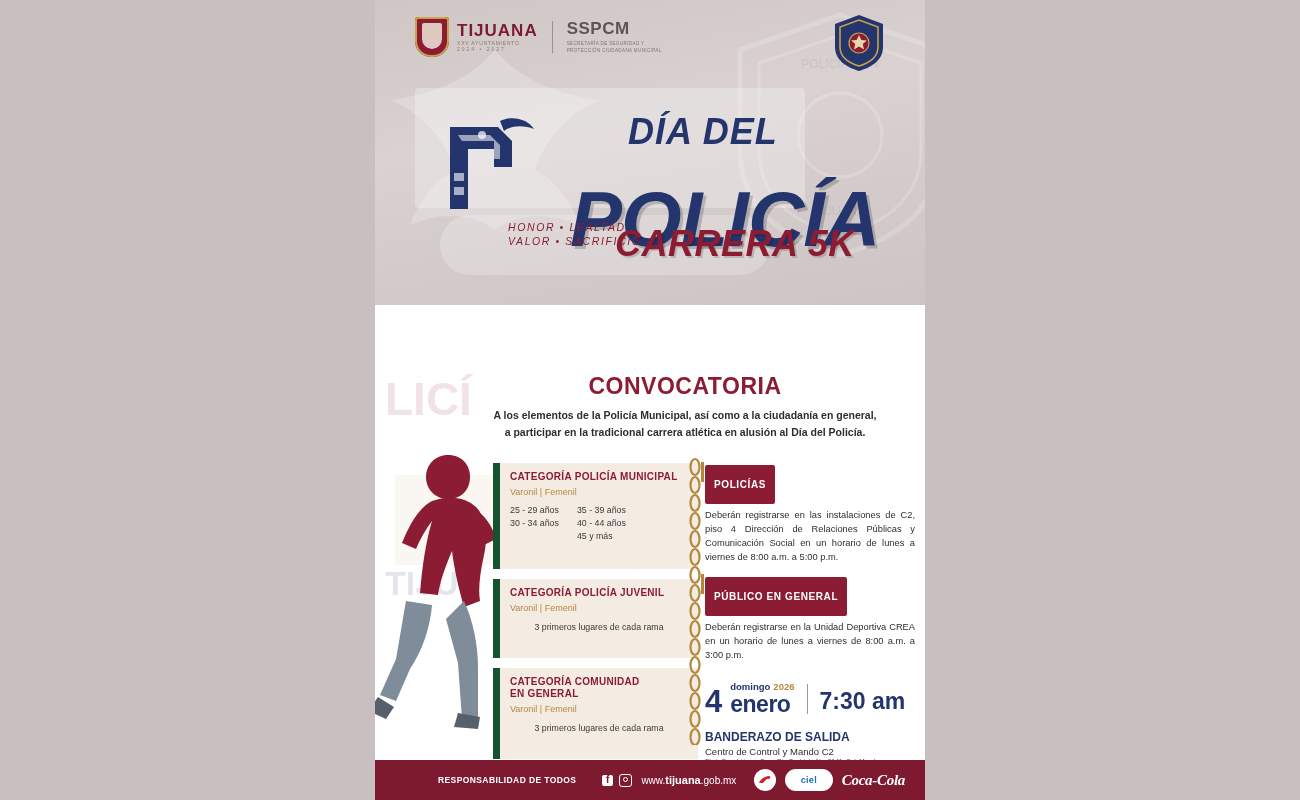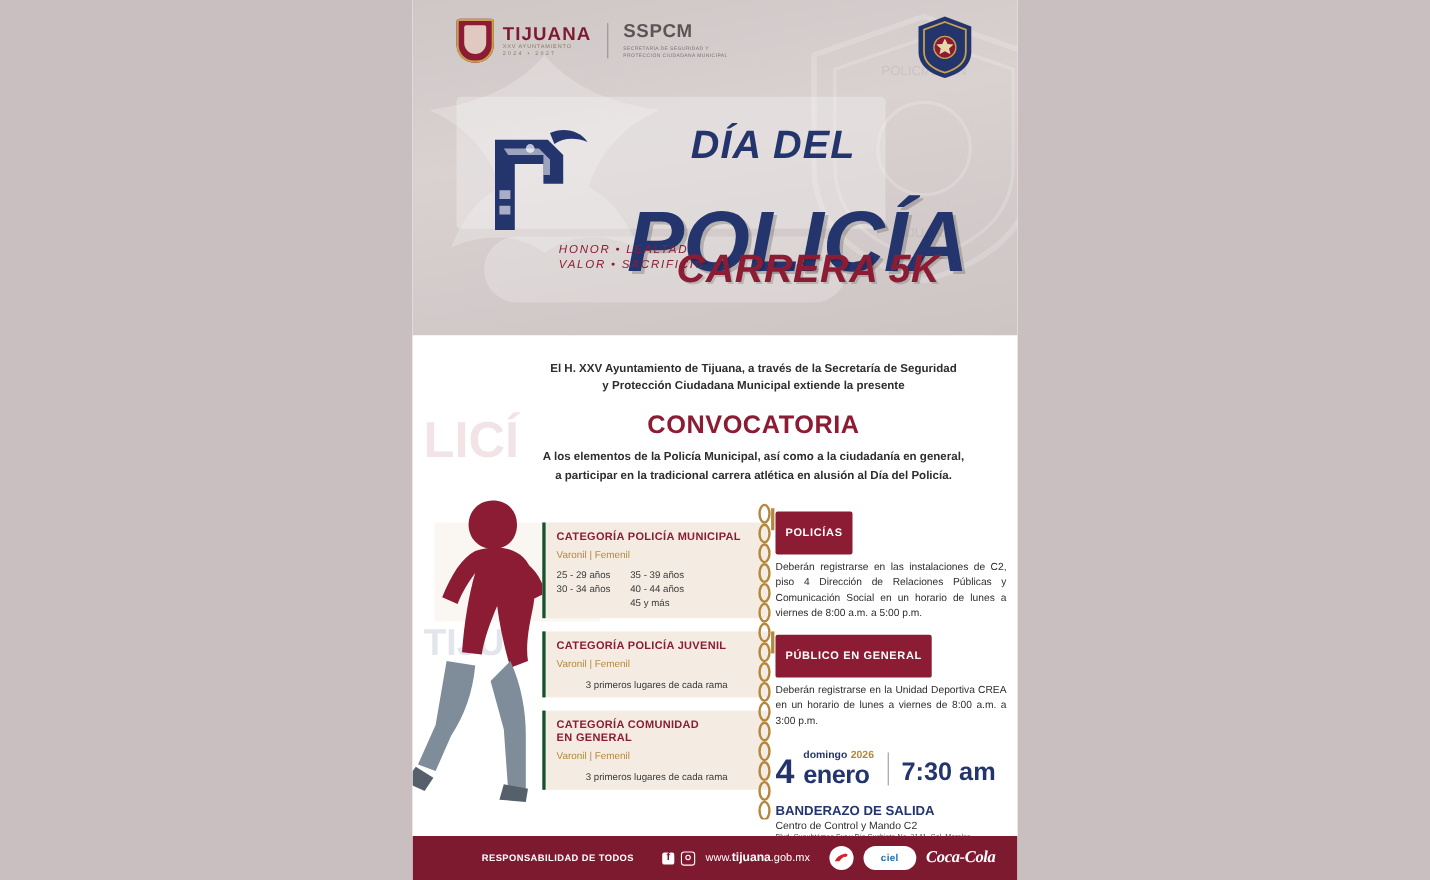--- a/index.html
+++ b/index.html
@@ -102,22 +102,22 @@
     position:absolute;left:75px;top:68px;width:470px;text-align:center;
     font-size:23px;color:#8c1c33;font-weight:bold;letter-spacing:.5px;
   }
   .intro2{
     position:absolute;left:75px;top:102px;width:470px;text-align:center;
     font-size:10.5px;color:#2e2e2e;line-height:1.6;font-weight:bold;
   }
   
   .cats{position:absolute;left:118px;top:158px;width:205px;}
   .cat-box{
-    background:#f4ece2;border-left:3px solid #14532d;margin-bottom:10px;
-    padding:8px 10px 7px 10px;position:relative;margin-top:12px;
+    background:#f4ece2;border-left:7px solid #14532d;margin-bottom:10px;
+    padding:8px 10px 26px 10px;position:relative;
   }
   .cat-title{
     color:#8c1c33;font-size:10px;font-weight:bold;letter-spacing:.3px;line-height:1.25;
   }
   .cat-sub{color:#b4883c;font-size:9px;margin-top:3px;}
   .cat-cols{display:flex;gap:18px;margin-top:7px;}
   .cat-cols div{font-size:8.8px;color:#3a3a3a;line-height:1.5;}
   .cat-note{font-size:8.8px;color:#3a3a3a;margin-top:9px;text-align:center;}
   .chain{
     position:absolute;left:313px;top:150px;width:14px;height:290px;
@@ -245,24 +245,20 @@
     <svg class="runner" viewBox="0 0 160 300">
       <path d="M88 10 c14 0 22 10 22 22 0 12-8 22-22 22 -13 0-22-10-22-22 0-12 9-22 22-22 Z" fill="#8c1c33"></path>
       <path d="M72 56 c16-6 34-4 44 6 10 10 12 30 8 48 -4 18-6 34-4 46 l-16 6 c-6-20-10-40-12-56 -6 14-12 30-14 44 l-18-2 c2-26 6-52 12-72 -6 8-12 18-16 28 l-14-6 c8-20 18-36 30-42 Z" fill="#8c1c33"></path>
       <path d="M104 156 c10 22 14 46 14 66 l0 52 -16 0 -4-56 -12-44 Z" fill="#7e8d99"></path>
       <path d="M72 160 c-2 24-10 46-22 64 l-14 32 -16-6 16-36 10-58 Z" fill="#7e8d99"></path>
       <path d="M98 268 l22 4 -2 12 -24-2 Z" fill="#55606b"></path>
       <path d="M18 252 l16 10 -8 12 -18-8 Z" fill="#55606b"></path>
       <path d="M110 62 c14 6 22 18 26 32 l-12 6 c-4-12-10-22-18-28 Z" fill="#8c1c33"></path>
     </svg>
 
-    <div class="intro">
-      <div>El H. XXV Ayuntamiento de Tijuana, a través de la Secretaría de Seguridad</div>
-      <div>y Protección Ciudadana Municipal extiende la presente</div>
-    </div>
 
     <div class="convocatoria">CONVOCATORIA</div>
 
     <div class="intro2">
       <div>A los elementos de la Policía Municipal, así como a la ciudadanía en general,</div>
       <div>a participar en la tradicional carrera atlética en alusión al Día del Policía.</div>
     </div>
 
     <div class="cats">
 

